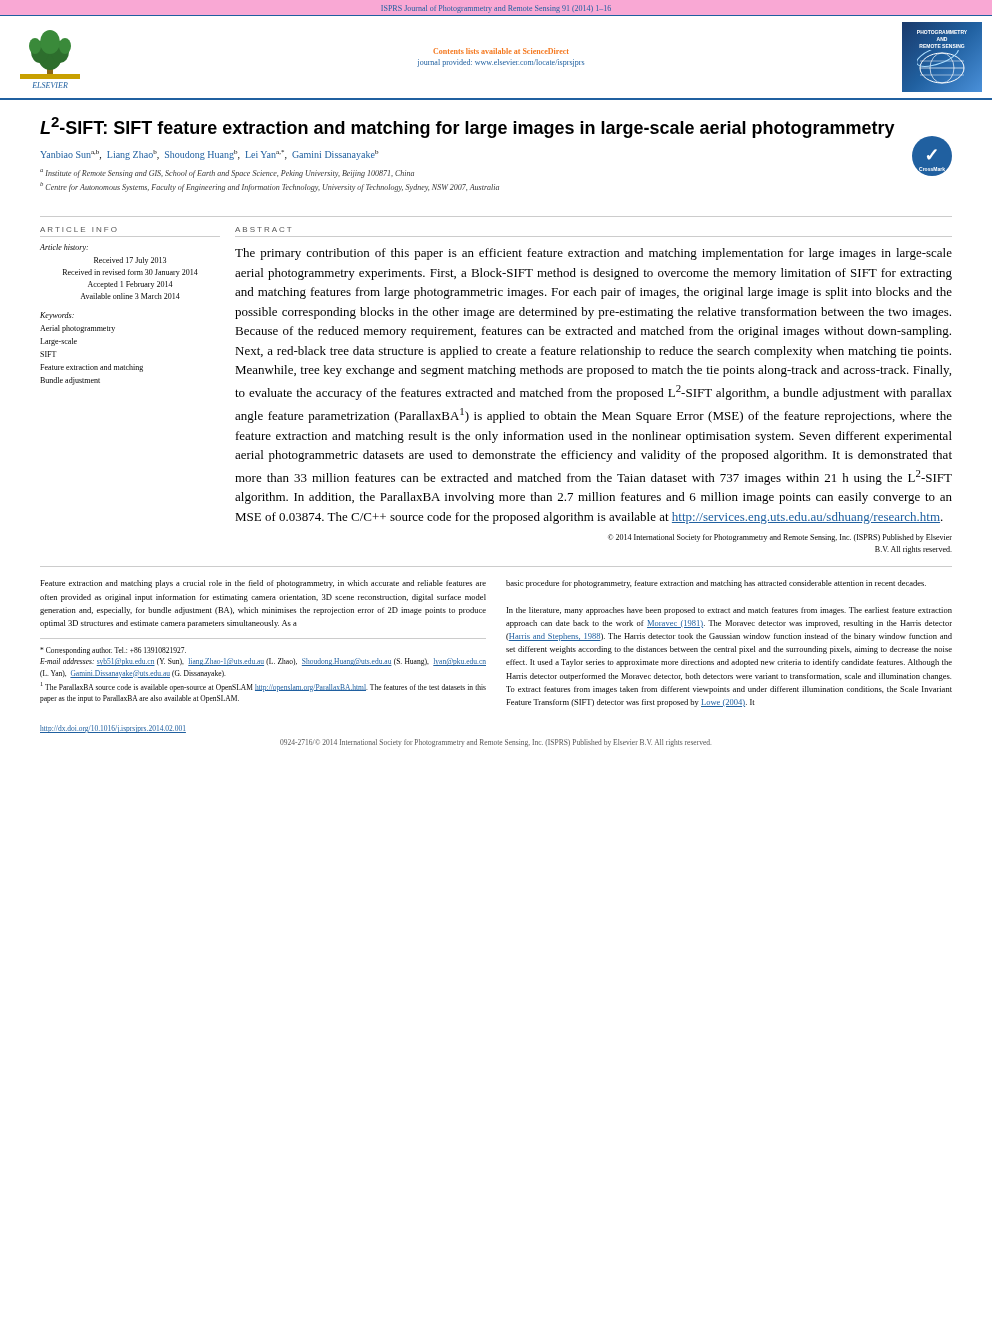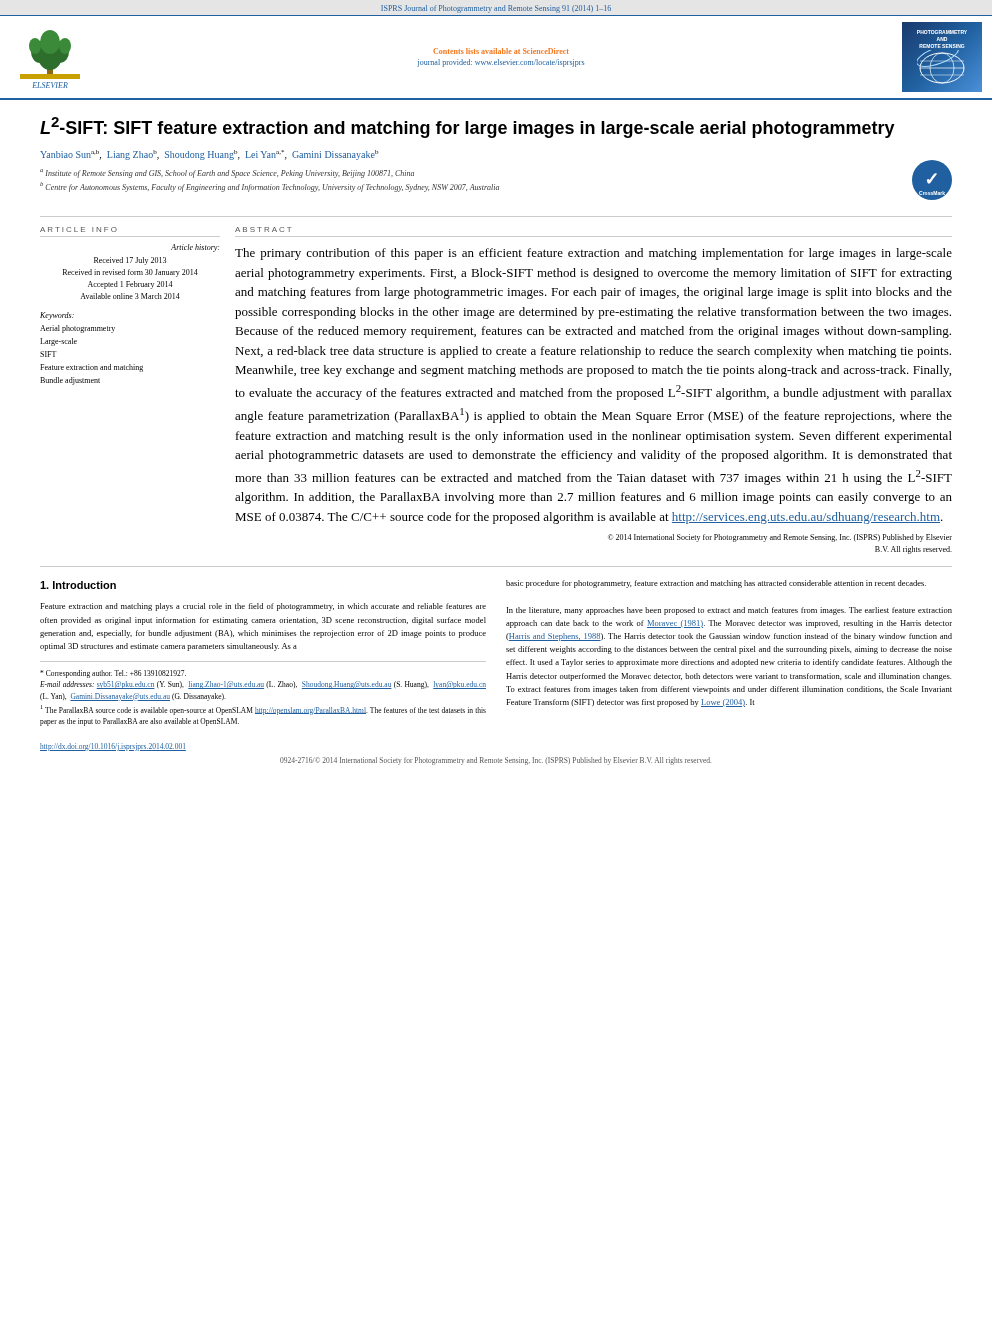--- a/index.html
+++ b/index.html
@@ -7,21 +7,21 @@
       background: #fff;
       font-family: 'Times New Roman', Times, serif;
       font-size: 9.5px;
       color: #000;
       width: 992px;
       min-height: 1323px;
     }
 
     
     .top-bar {
-      background: #e5e5e5;
+      background: #f9a8d4;
       text-align: center;
       padding: 4px 0 2px;
       font-size: 8px;
       color: #2060a0;
       border-bottom: 1px solid #2060a0;
     }
 
     
     .journal-header {
       display: flex;
@@ -87,21 +87,21 @@
     }
 
     
     .article-content {
       padding: 12px 40px;
     }
 
     
     .article-title-section {
       display: flex;
-      align-items: flex-end;
+      align-items: center;
       margin-bottom: 8px;
       padding-bottom: 8px;
     }
     .article-title-text {
       flex: 1;
     }
     .article-main-title {
       font-size: 18px;
       font-weight: bold;
       font-family: Arial, sans-serif;
@@ -178,21 +178,20 @@
     }
 
     .article-history {
       font-size: 8px;
       margin-bottom: 8px;
     }
     .article-history .history-label {
       font-style: italic;
       font-size: 8px;
       margin-bottom: 3px;
-      text-align: right;
     }
     .article-history .history-item {
       line-height: 1.5;
       text-align: center;
     }
 
     .keywords-section {
       font-size: 8px;
     }
     .keywords-section .kw-label {
@@ -397,21 +396,20 @@
         © 2014 International Society for Photogrammetry and Remote Sensing, Inc. (ISPRS) Published by Elsevier<br>B.V. All rights reserved.
       </div>
     </div>
   </div>
 
   <hr class="section-divider">
 
   <div class="intro-two-col">
 
     <div class="intro-col">
-      <div class="intro-heading">1. Introduction</div>
       <p>
         Feature extraction and matching plays a crucial role in the field of photogrammetry, in which accurate and reliable features are often provided as original input information for estimating camera orientation, 3D scene reconstruction, digital surface model generation and, especially, for bundle adjustment (BA), which minimises the reprojection error of 2D image points to produce optimal 3D structures and estimate camera parameters simultaneously. As a
       </p>
 
       <div class="footnotes-area">
         <div>* Corresponding author. Tel.: +86 13910821927.</div>
         <div>
           <span><em>E-mail addresses:</em> </span>
           <a class="blue-link" href="#">syb51@pku.edu.cn</a> (Y. Sun),&nbsp;
           <a class="blue-link" href="#">liang.Zhao-1@uts.edu.au</a> (L. Zhao),&nbsp;

